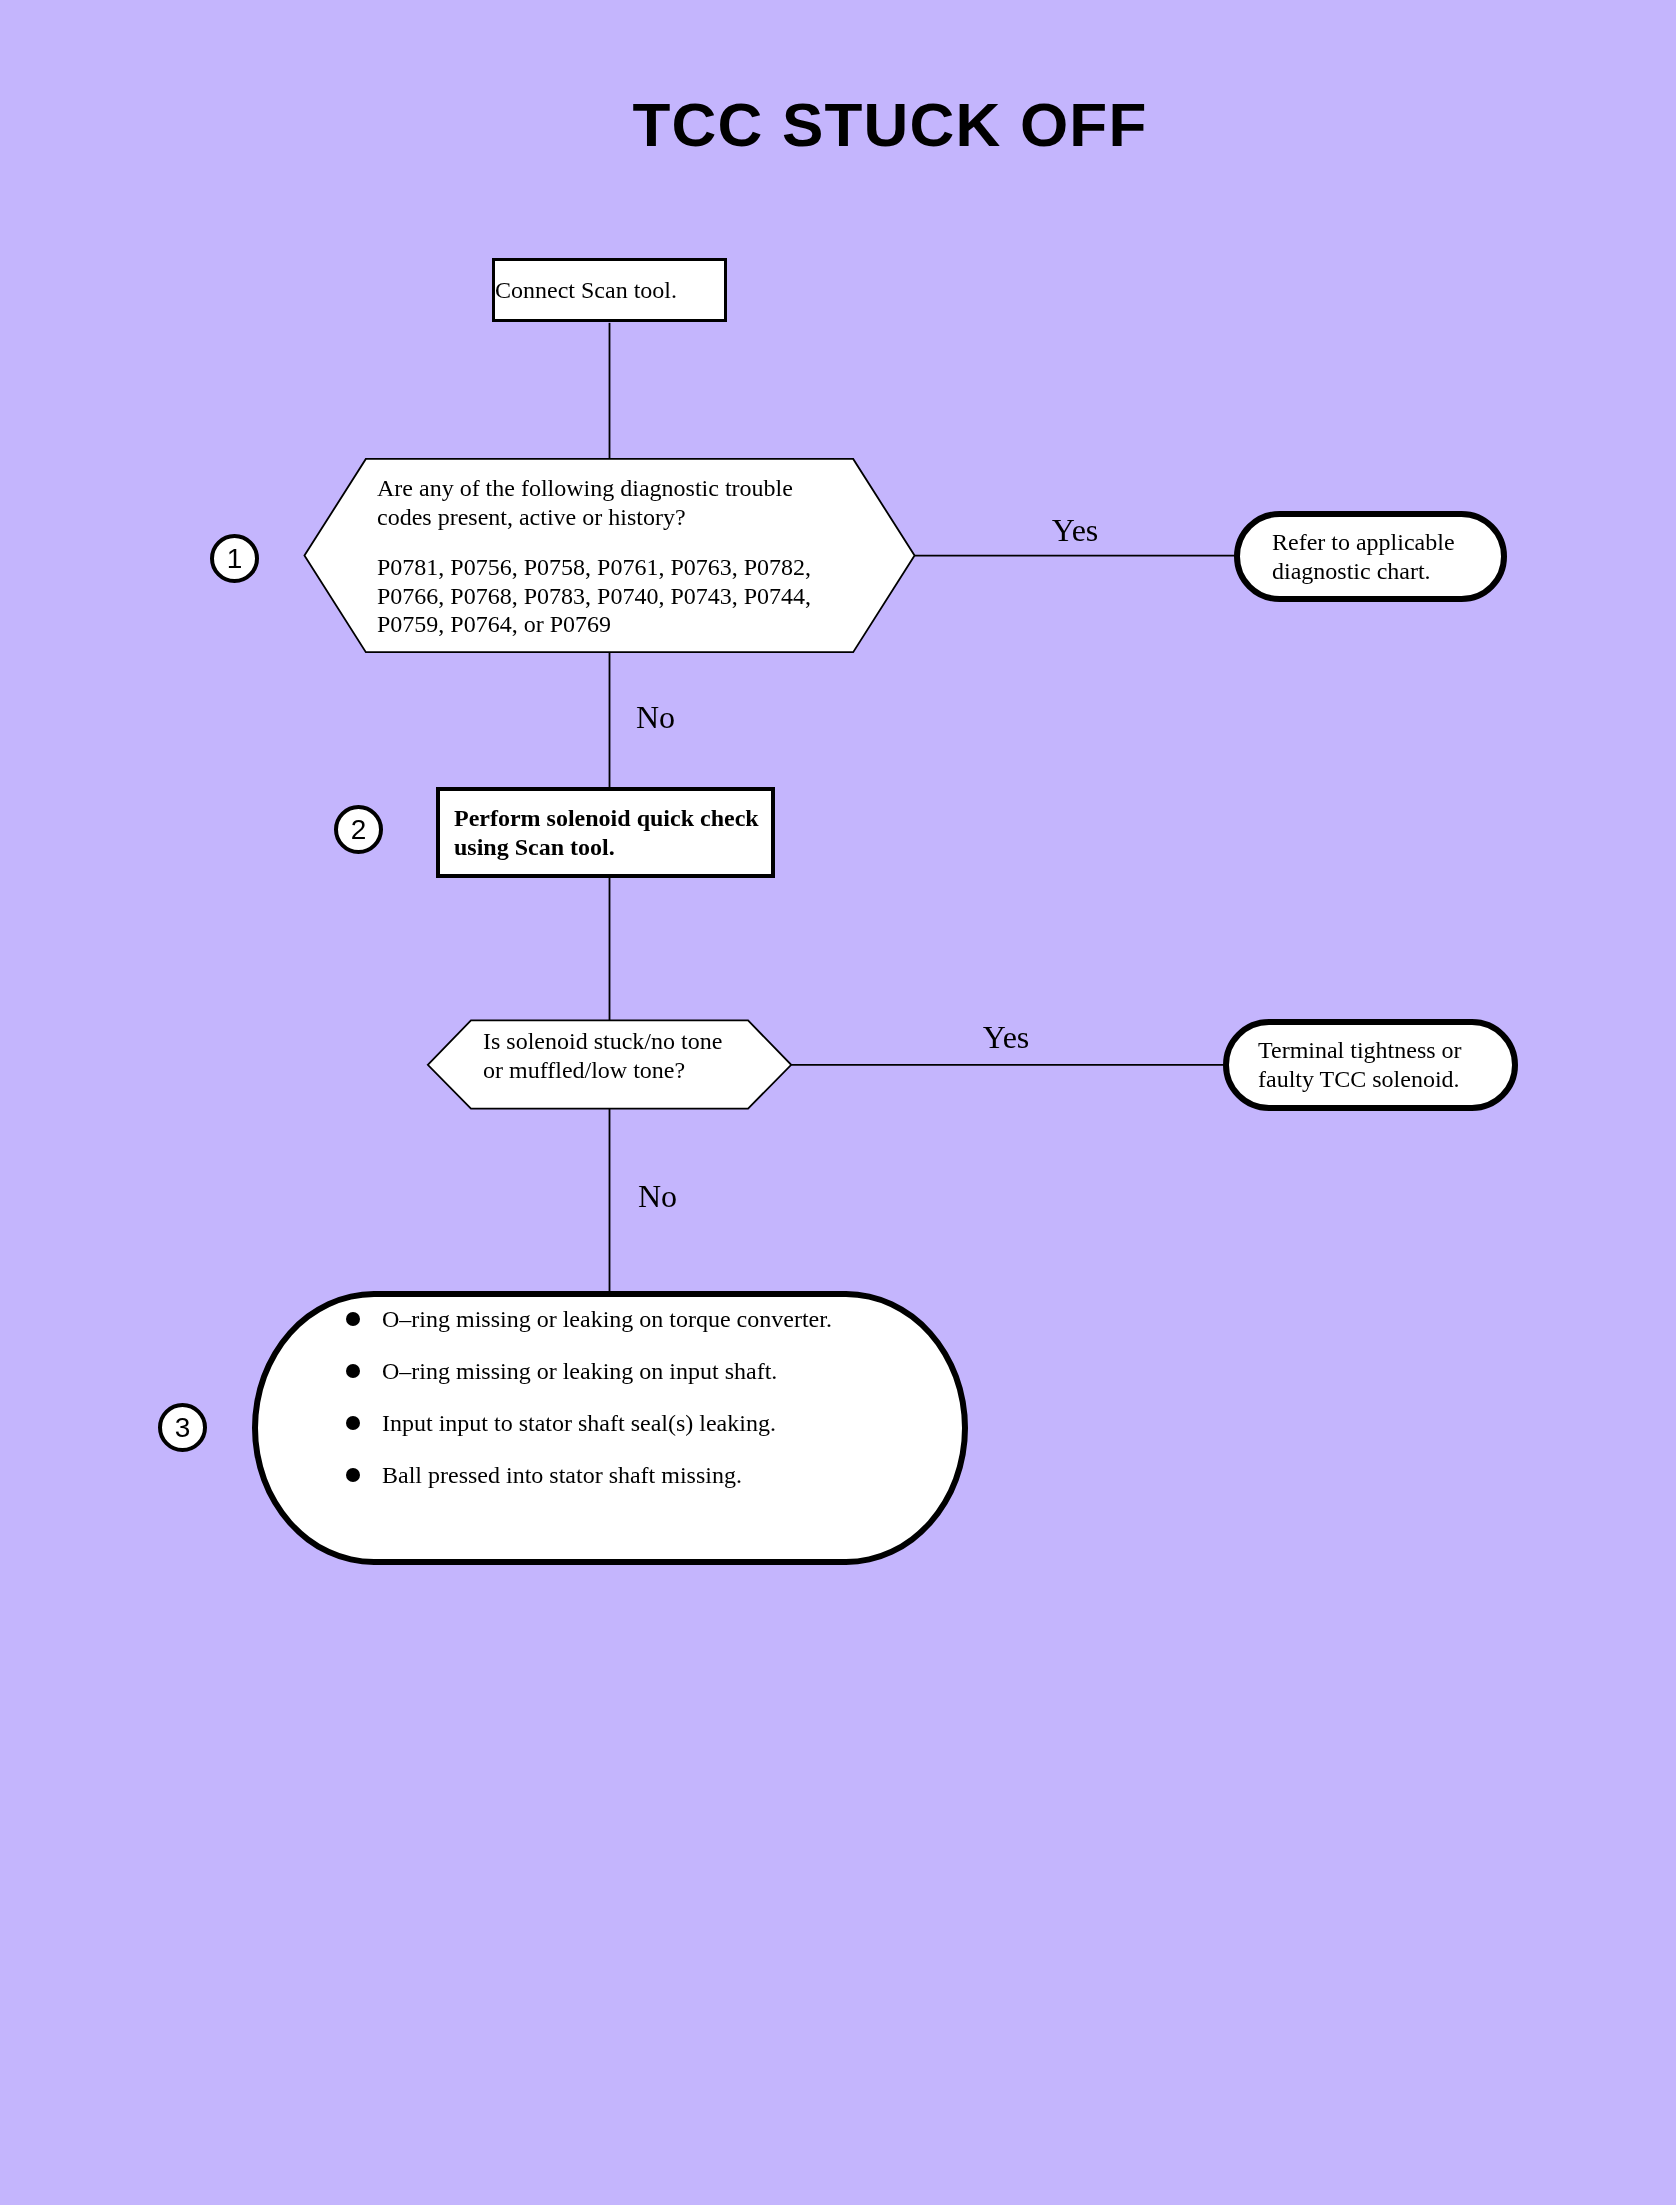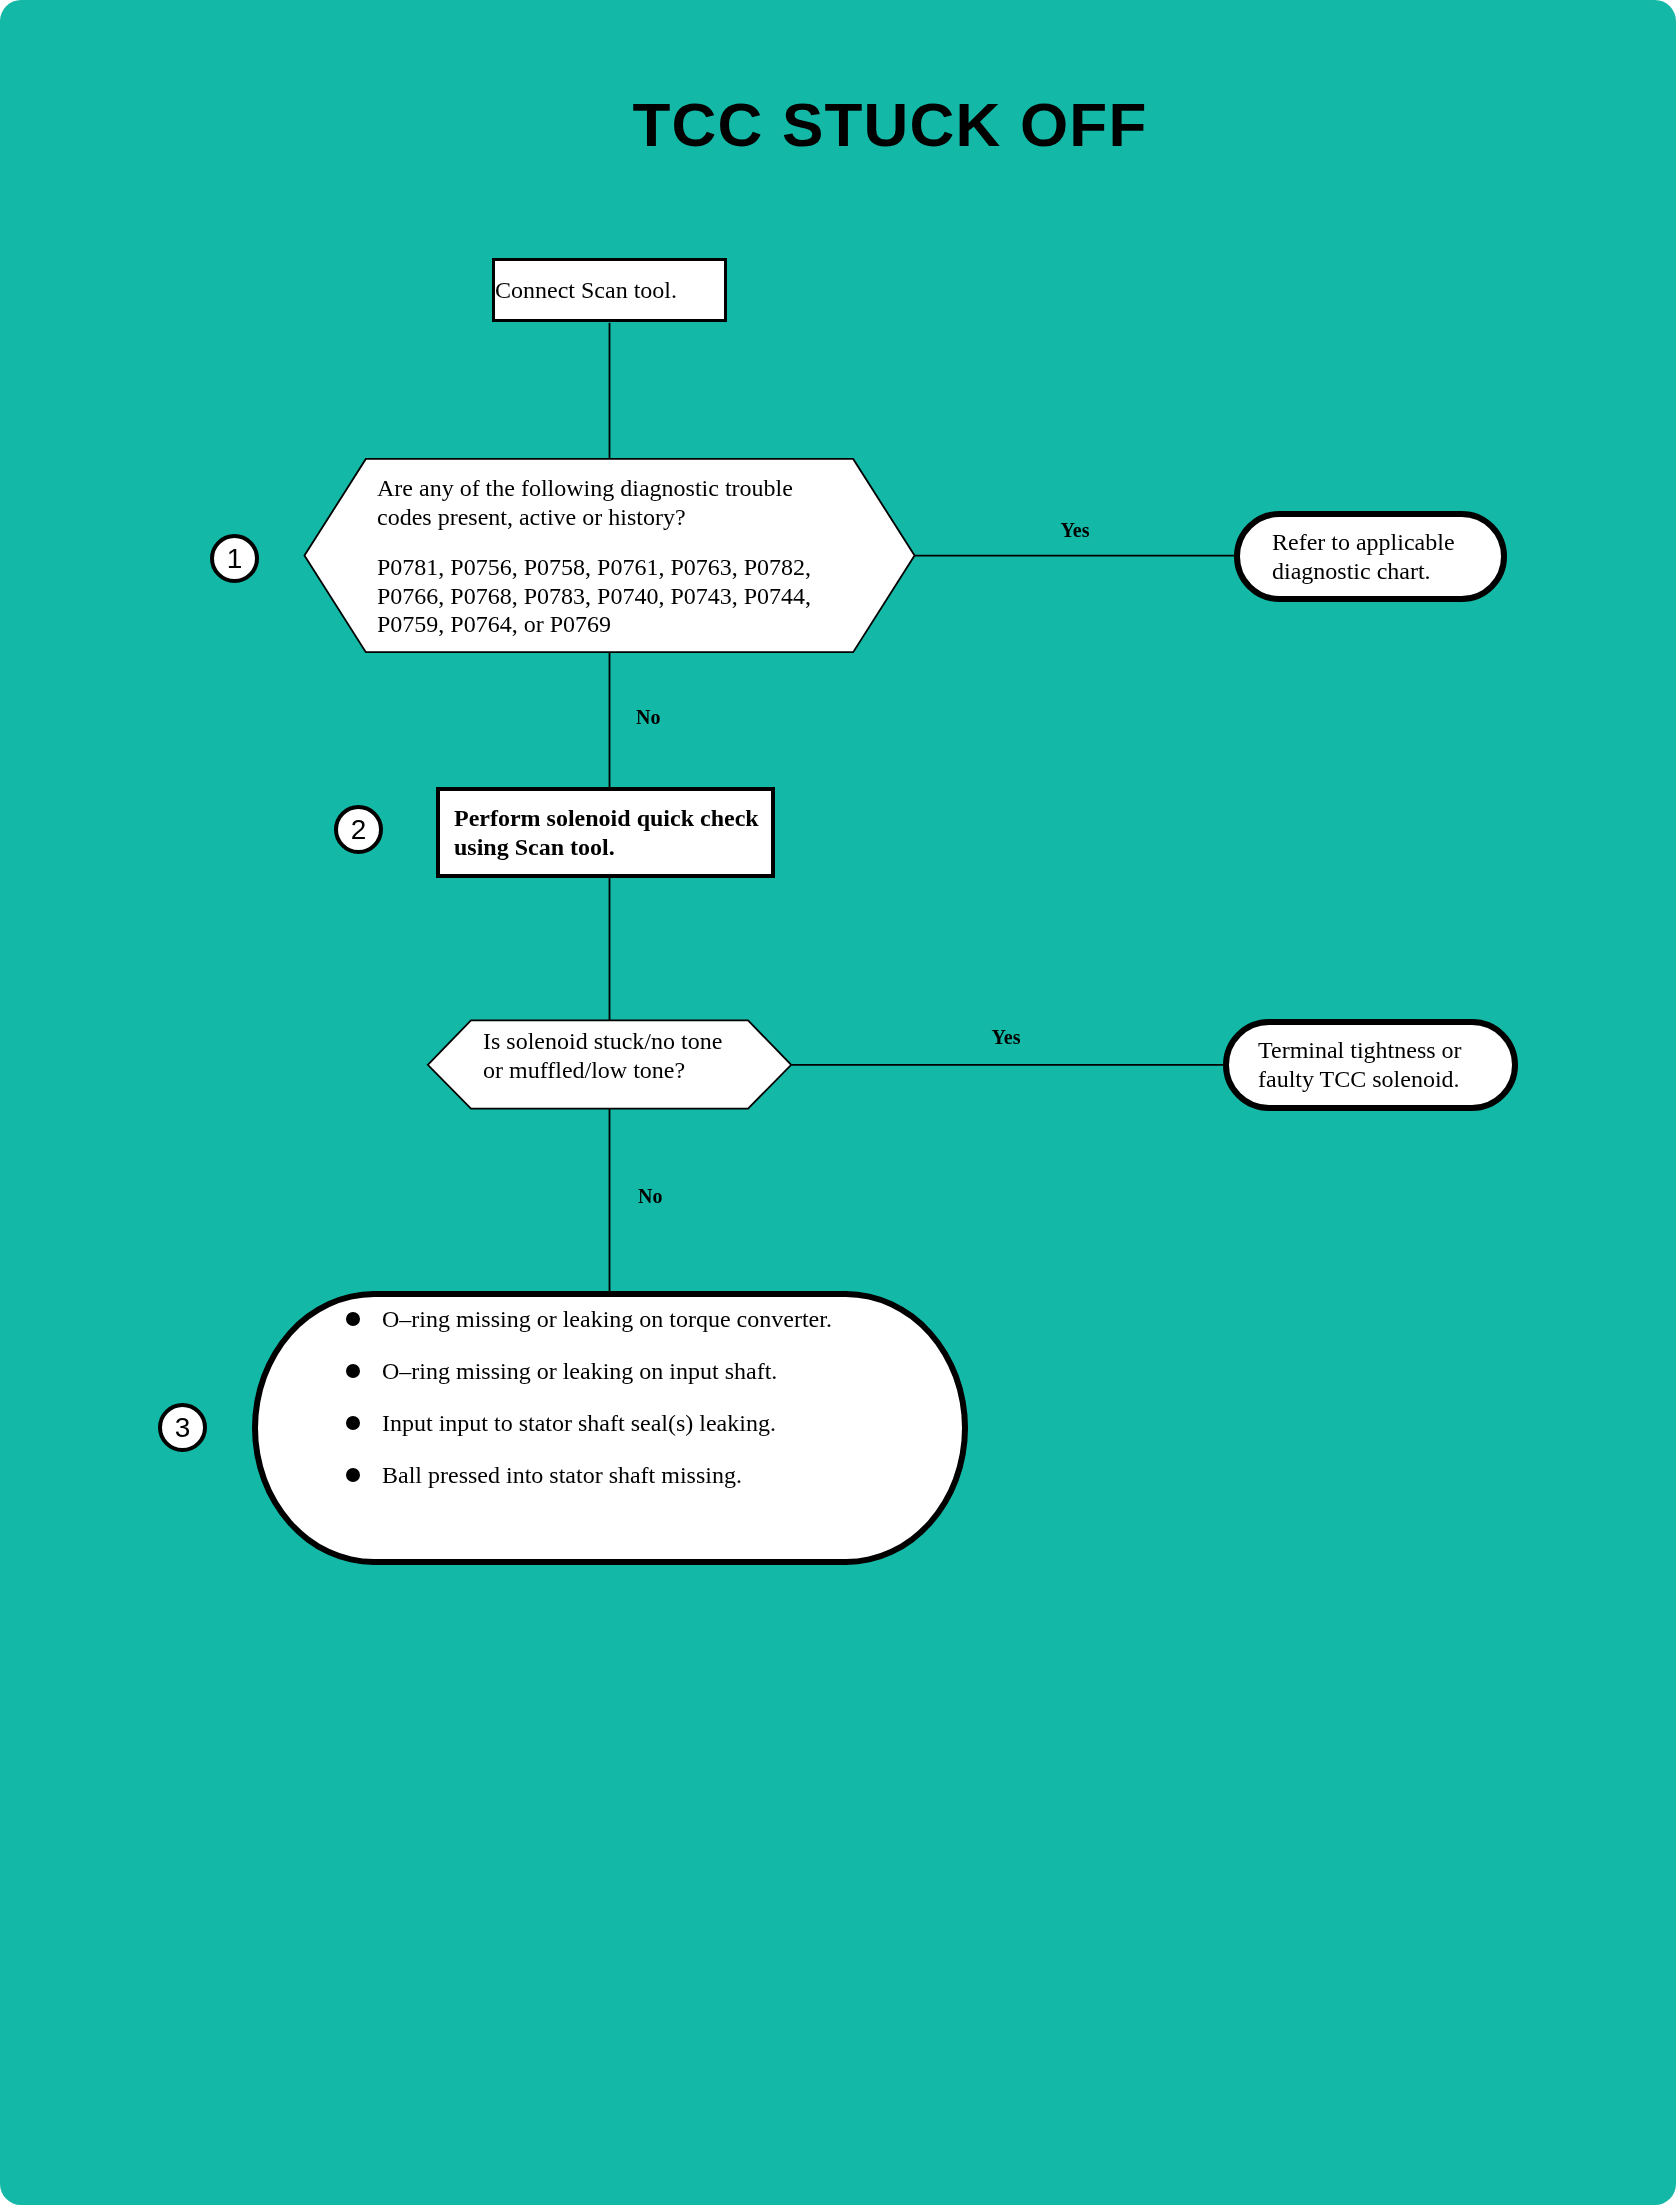--- a/index.html
+++ b/index.html
@@ -1,17 +1,17 @@
 <!DOCTYPE html>
 <html style="font-size:9.7px"><head>
 <meta charset="utf-8">
 <style>
   html,body{margin:0;padding:0;background:#ffffff;}
   body{width:1676px;height:2205px;position:relative;font-family:"Liberation Serif",serif;color:#000;}
-  .page{position:absolute;inset:0;background:#14b8a6;border-radius:21px;}
+  .page{position:absolute;inset:0;background:#c4b5fd;}
   svg.wires{position:absolute;left:0;top:0;width:1676px;height:2205px;}
   .title{
     position:absolute;left:890px;top:47px;transform:translateX(-50%);
     font-family:"Liberation Sans",sans-serif;font-size:62px;letter-spacing:1.2px;
     white-space:nowrap;color:#000;
   }
   .node-text{font-size:24px;line-height:28.6px;white-space:pre-line;color:#000;}
   .rect-box{position:absolute;background:#fff;border:3.6px solid #000;box-sizing:border-box;
     display:flex;align-items:center;justify-content:flex-start;}
   .box1{left:492px;top:258px;width:235px;height:64px;}
@@ -23,21 +23,21 @@
   .bigshape{position:absolute;left:252px;top:1291px;width:716px;height:274px;background:#fff;
     border:6px solid #000;box-sizing:border-box;border-radius:122px / 137px;}
   .bullets{position:absolute;left:346px;top:1293px;}
   .bullet-row{display:flex;align-items:center;height:52px;}
   .dot{width:14px;height:14px;border-radius:50%;background:#000;margin-right:22px;flex:0 0 auto;}
   .bullet-row .node-text{white-space:nowrap;}
   .hex-text{position:absolute;}
   .hex1-q{left:377px;top:474px;}
   .hex1-codes{left:377px;top:553px;}
   .hex2-q{left:483px;top:1027px;}
-  .edge-label{position:absolute;font-size:20px;line-height:25.5px;color:#000;font-weight:bold;}
+  .edge-label{position:absolute;font-size:32px;line-height:25.5px;color:#000;}
   .yes1{left:1075px;top:518px;transform:translateX(-50%);}
   .no1{left:636px;top:705px;}
   .yes2{left:1006px;top:1025px;transform:translateX(-50%);}
   .no2{left:638px;top:1184px;}
   .step-circle{position:absolute;width:49px;height:49px;border:4.3px solid #000;border-radius:50%;
     box-sizing:border-box;background:#fff;display:flex;align-items:center;justify-content:center;
     font-family:"Liberation Sans",sans-serif;font-size:28px;}
   .c1{left:210px;top:534px;}
   .c2{left:334px;top:805px;}
   .c3{left:158px;top:1403px;}

